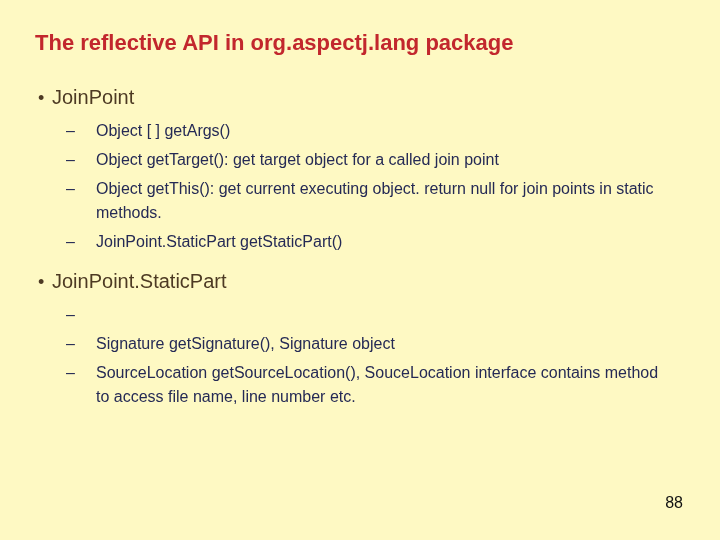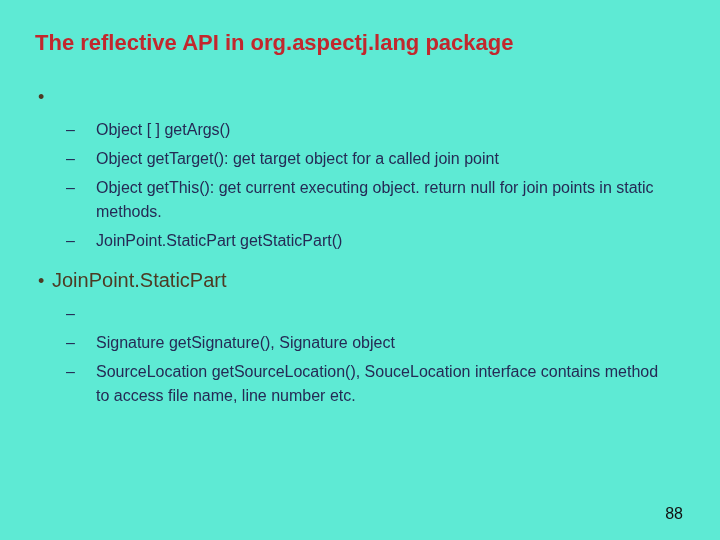--- a/index.html
+++ b/index.html
@@ -4,21 +4,21 @@
 <style>
   html, body {
     margin: 0;
     padding: 0;
     background: #ffffff;
   }
   .slide {
     position: relative;
     width: 720px;
     height: 540px;
-    background: #5eead4;
+    background: #fef9c3;
     overflow: hidden;
     font-family: "Liberation Sans", sans-serif;
   }
   .title {
     margin: 0;
     padding: 30px 20px 0 35px;
     font-size: 22px;
     line-height: 26px;
     font-weight: bold;
     color: #c2272d;
@@ -58,36 +58,37 @@
     width: 18px;
     flex: 0 0 18px;
   }
   .item-text {
     max-width: 566px;
     margin-left: 12px;
   }
   .page-number {
     position: absolute;
     right: 37px;
-    bottom: 17px;
+    bottom: 28px;
     font-size: 16px;
     line-height: 18px;
     color: #111111;
   }
 </style>
 </head>
 <body>
 
 <div class="slide">
 
   <h1 class="title">The reflective API in org.aspectj.lang package</h1>
 
   <div class="section">
     <div class="section-heading">
       <span class="section-bullet">•</span>
+      <span>JoinPoint</span>
     </div>
     <ul class="items">
       <li class="item">
         <span class="item-dash">–</span>
         <span class="item-text">Object [ ] getArgs()</span>
       </li>
       <li class="item">
         <span class="item-dash">–</span>
         <span class="item-text">Object getTarget(): get target object for a called join point</span>
       </li>

